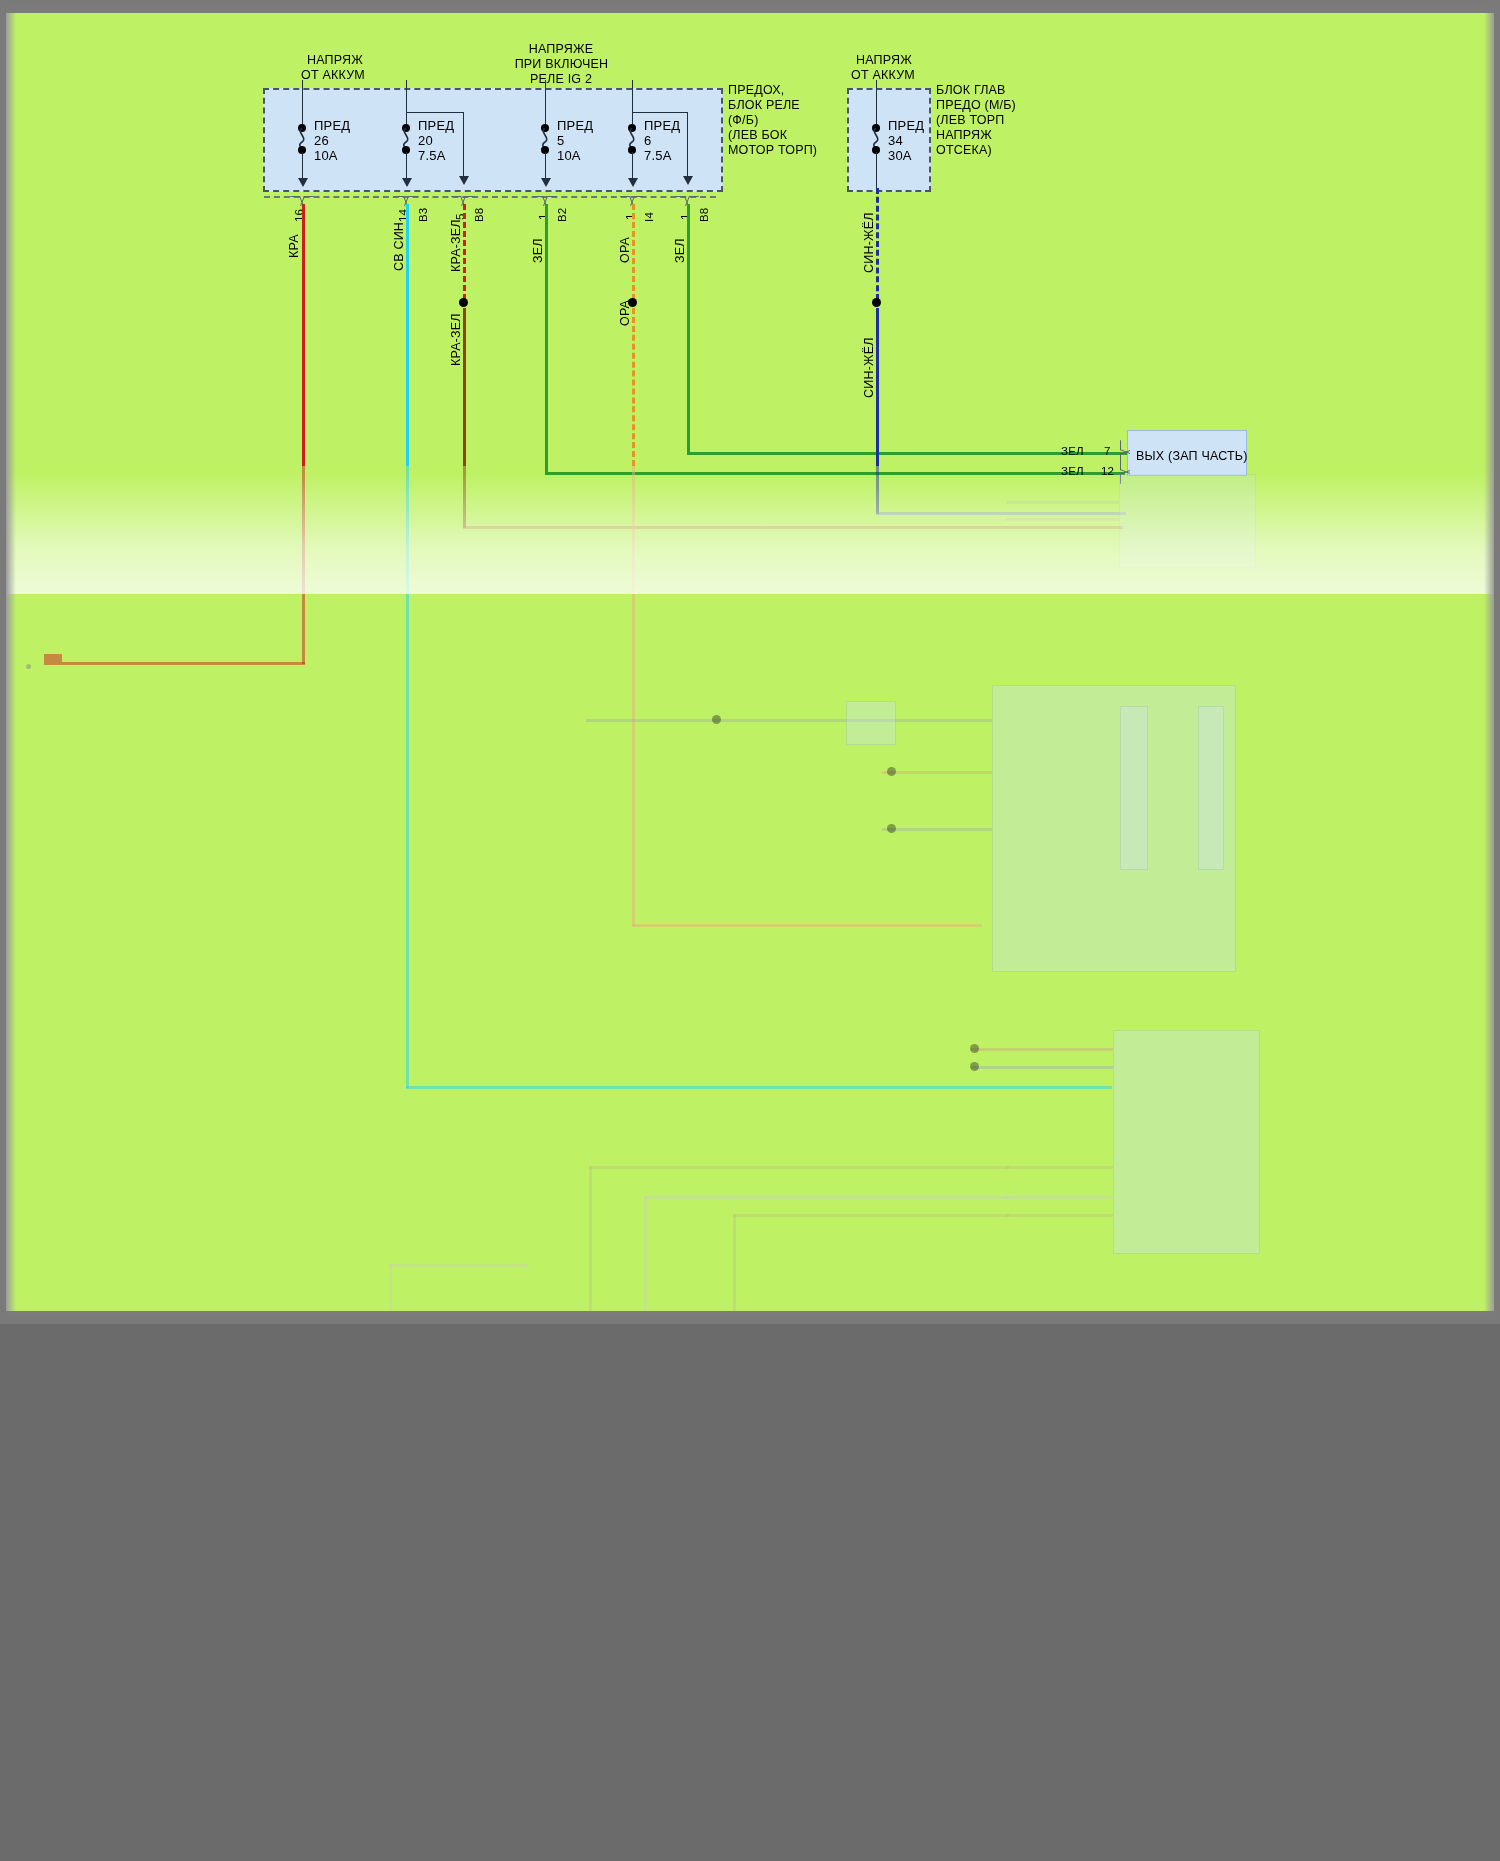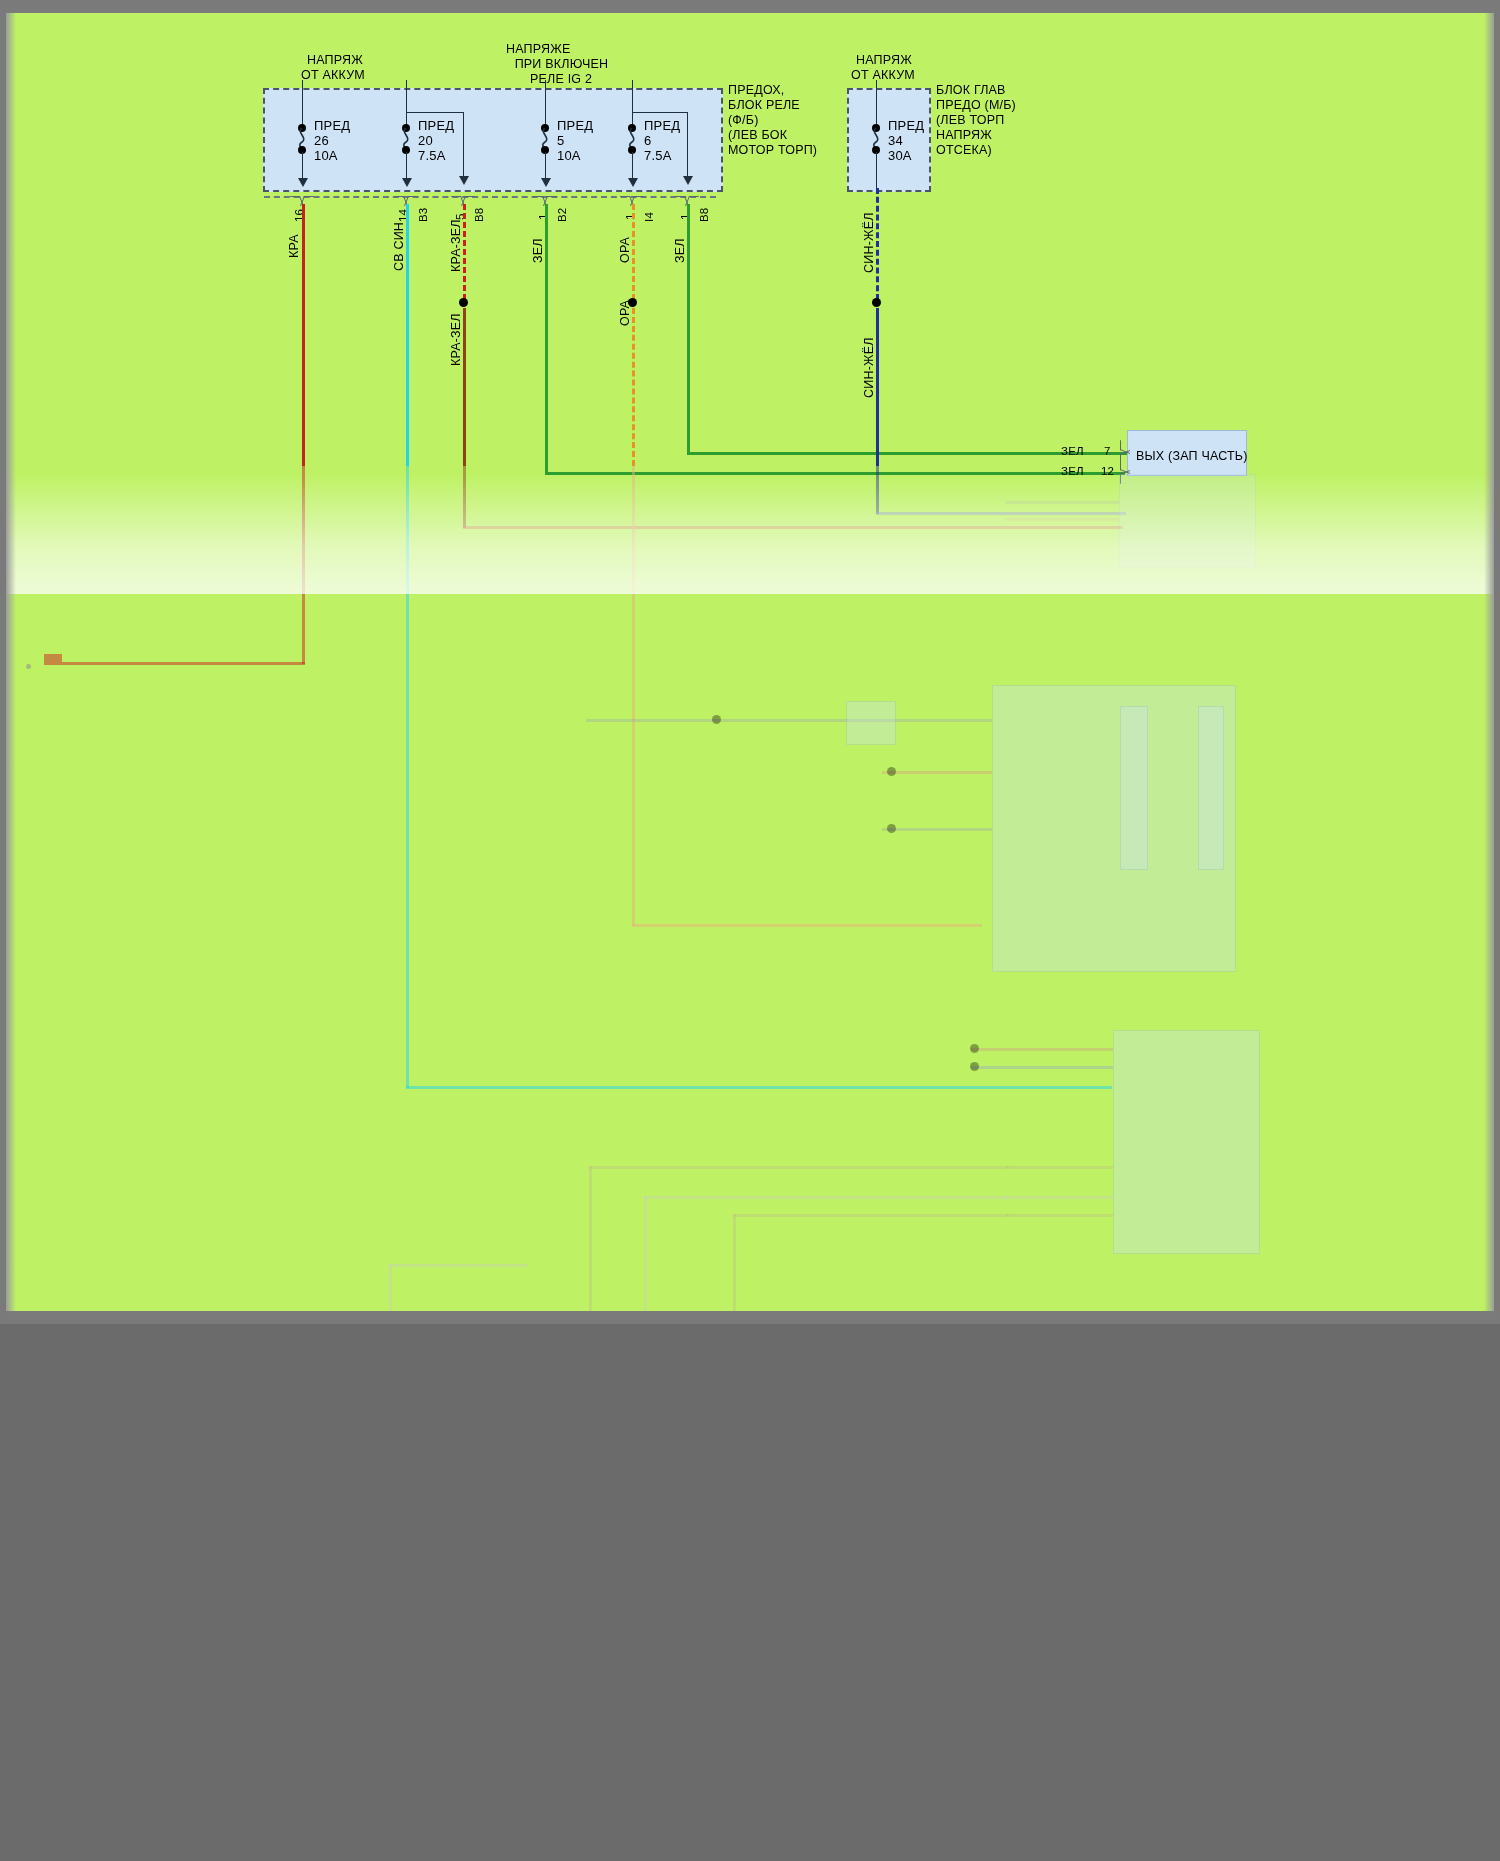--- a/index.html
+++ b/index.html
@@ -79,21 +79,21 @@
 </style>
 </head>
 <body>
 
 <div id="page">
   <div id="canvas">
 
     <div class="txt cap" style="left:274px;top:47px;text-align:center;width:110px;">НАПРЯЖ</div>
     <div class="txt cap" style="left:262px;top:62px;text-align:center;width:130px;">ОТ АККУМ</div>
 
-    <div class="txt cap" style="left:500px;top:36px;text-align:left;width:110px;">НАПРЯЖЕ</div>
+    <div class="txt cap" style="left:500px;top:36px;text-align:center;width:110px;">НАПРЯЖЕ</div>
     <div class="txt cap" style="left:493px;top:51px;text-align:center;width:125px;">ПРИ ВКЛЮЧЕН</div>
     <div class="txt cap" style="left:500px;top:66px;text-align:center;width:110px;">РЕЛЕ IG 2</div>
 
     <div class="txt cap" style="left:823px;top:47px;text-align:center;width:110px;">НАПРЯЖ</div>
     <div class="txt cap" style="left:812px;top:62px;text-align:center;width:130px;">ОТ АККУМ</div>
 
     <div class="fusebox" style="left:257px;top:82px;width:456px;height:100px;"></div>
 
     <div class="txt cap" style="left:722px;top:77px;text-align:center;">ПРЕДОХ,</div>
     <div class="txt cap" style="left:722px;top:92px;">БЛОК РЕЛЕ</div>

